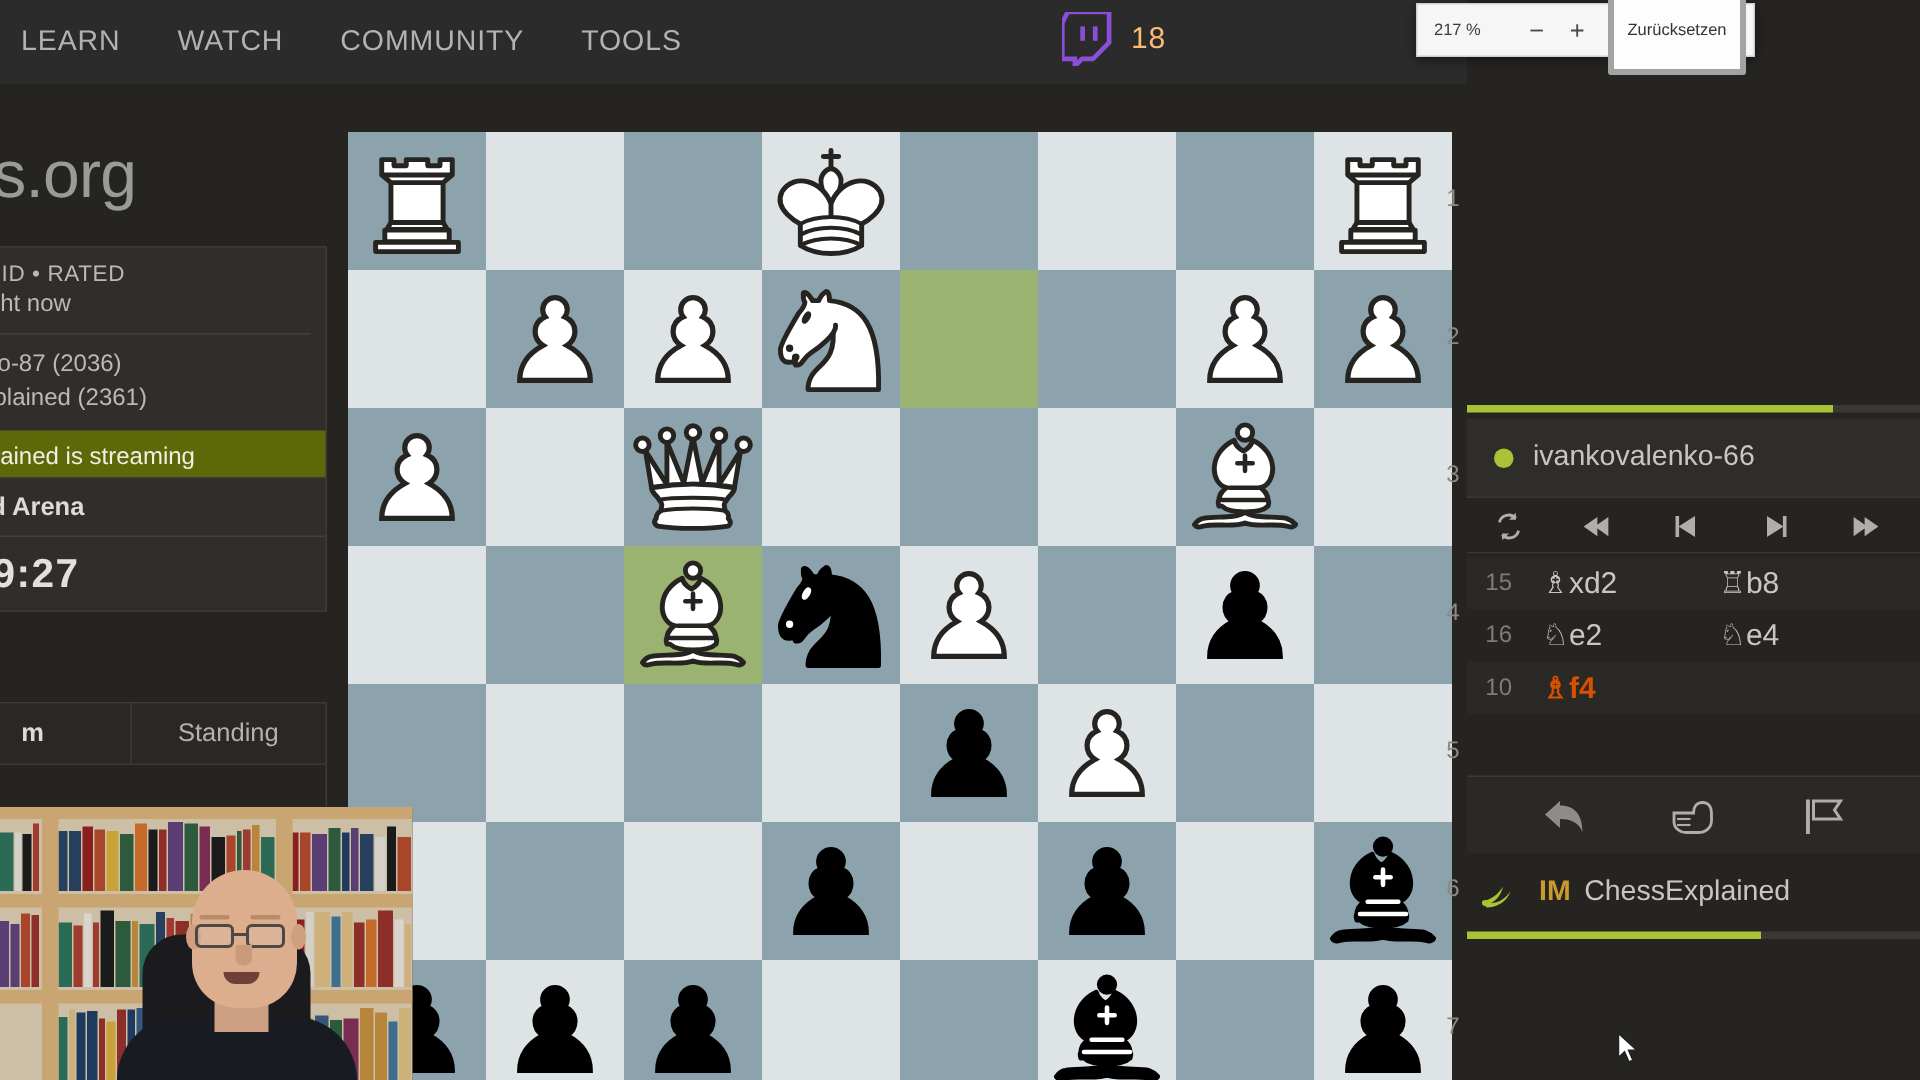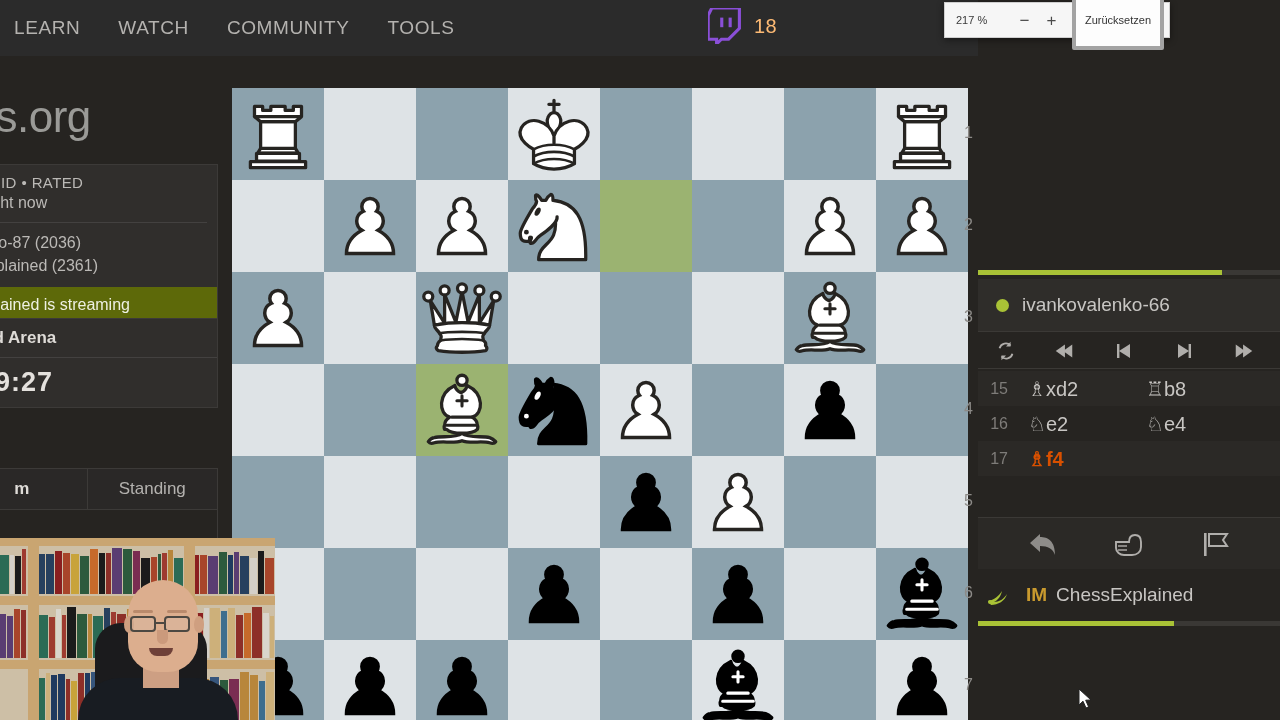--- a/index.html
+++ b/index.html
@@ -714,21 +714,21 @@
           <span class="mno">15</span>
           <span class="mv">♗xd2</span>
           <span class="mv">♖b8</span>
         </div>
         <div class="mrow">
           <span class="mno">16</span>
           <span class="mv">♘e2</span>
           <span class="mv">♘e4</span>
         </div>
         <div class="mrow alt">
-          <span class="mno">17</span>
+          <span class="mno">10</span>
           <span class="mv cur">♗f4</span>
           <span class="mv"></span>
         </div>
       </div>
 
     <div class="actions">
       <span class="act">
         <svg width="34" height="28" viewBox="0 0 34 28">
           <path d="M14 4 L4 13 L14 22 v-6 c8 0 13 3 15 9 c0-14-7-18-15-18 z" fill="#8e8c89"></path>
         </svg>

